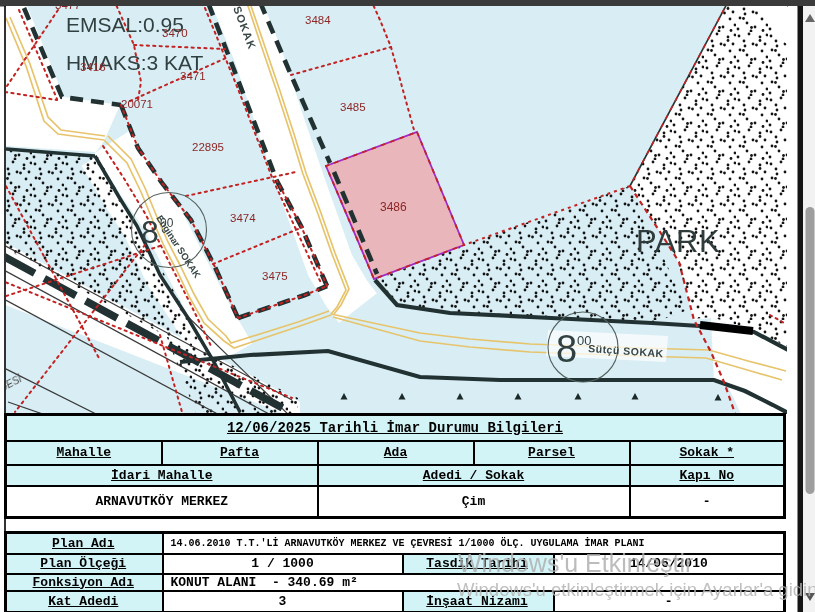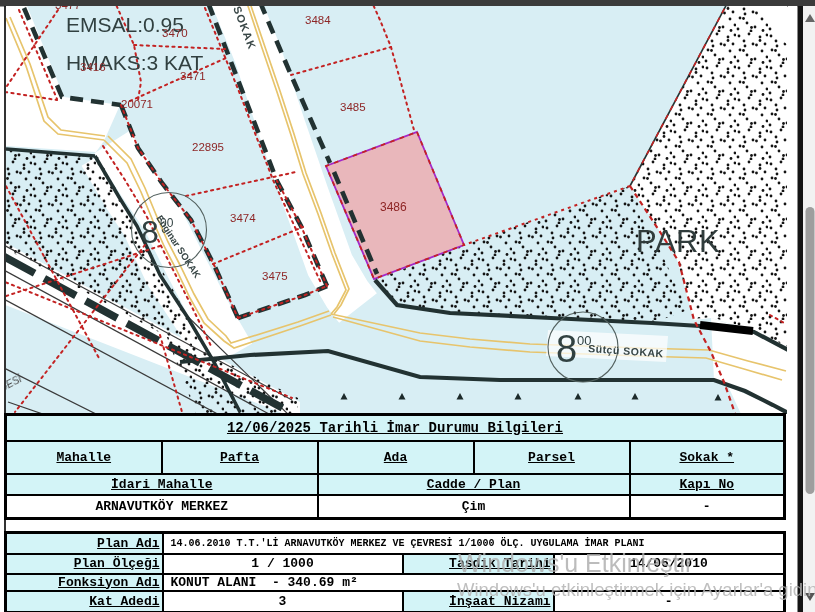--- a/index.html
+++ b/index.html
@@ -3,21 +3,21 @@
 <meta charset="utf-8">
 <style>
   html,body{margin:0;padding:0;}
   body{width:815px;height:612px;overflow:hidden;position:relative;background:#fff;font-family:"Liberation Sans",sans-serif;}
   #mapsvg{position:absolute;left:0;top:0;}
   .tbl{position:absolute;left:4px;border-collapse:collapse;table-layout:fixed;}
   .tbl td{border:2px solid #000;font:bold 13px "Liberation Mono",monospace;color:#000;text-align:center;padding:0;overflow:hidden;white-space:nowrap;}
   .cy{background:#d3f4f7;text-decoration:underline;}
   .wh{background:#fff;}
   td.lft{text-align:left !important;padding-left:7px;}
-  td.rgt{text-align:right;padding-right:2px;}
+  td.rgt{text-align:center;padding-right:2px;}
 </style>
 </head>
 <body>
 <svg id="mapsvg" width="815" height="612" viewBox="0 0 815 612">
 <defs>
 <pattern id="st" width="32" height="32" patternUnits="userSpaceOnUse">
   <g fill="#141414">
     <circle cx="3" cy="4" r="1.4"></circle>
           <circle cx="13" cy="2" r="1.4"></circle>
           <circle cx="24" cy="5" r="1.4"></circle>
@@ -193,33 +193,33 @@
       <col style="width:156px">
       <col style="width:156px">
       <col style="width:156px">
       <col style="width:156px">
       <col>
     </colgroup>
   <tbody>
       <tr style="height:26px">
         <td colspan="5" class="cy" style="font-size:14px;">12/06/2025 Tarihli İmar Durumu Bilgileri</td>
       </tr>
-  <tr style="height:33px">
+  <tr style="height:24px">
         <td class="cy">Mahalle</td>
         <td class="cy">Pafta</td>
         <td class="cy">Ada</td>
         <td class="cy">Parsel</td>
         <td class="cy">Sokak *</td>
       </tr>
   <tr style="height:21px">
         <td colspan="2" class="cy">İdari Mahalle</td>
-        <td colspan="2" class="cy">Cadde / Plan</td>
+        <td colspan="2" class="cy">Adedi / Sokak</td>
         <td class="cy">Kapı No</td>
       </tr>
-  <tr style="height:24px">
+  <tr style="height:32px">
         <td colspan="2" class="wh">ARNAVUTKÖY MERKEZ</td>
         <td colspan="2" class="wh">Çim</td>
         <td class="wh">-</td>
       </tr>
 </tbody>
   </table>
 
 <table class="tbl" style="top:531px;width:782px;border:3px solid #000;">
   <colgroup>
       <col style="width:157px">

